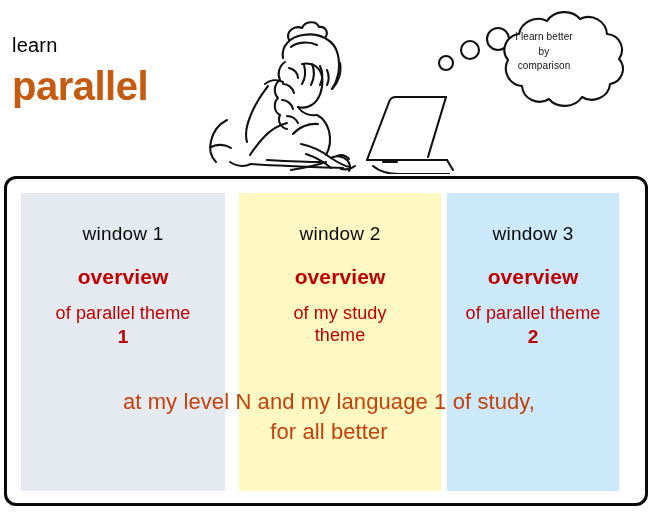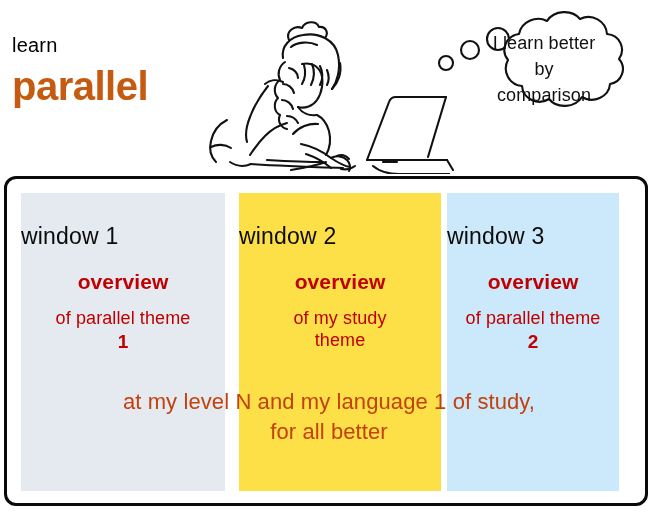--- a/index.html
+++ b/index.html
@@ -61,21 +61,21 @@
     width: 216px;
     height: 132px;
   }
   #thought-bubble svg { display: block; }
   #bubble-text {
     position: absolute;
     left: 436px;
     top: 30px;
     width: 216px;
     text-align: center;
-    font-size: 18px;
+    font-size: 10px;
     color: #101010;
     line-height: 1.45;
     letter-spacing: 0.1px;
   }
   #bubble-text .line { display: block; }
 
   
   #windows-container {
     position: absolute;
     left: 4px;
@@ -93,22 +93,22 @@
     top: 14px;
     height: 298px;
     box-sizing: border-box;
     padding-top: 30px;
   }
   #window-panel-1 { left: 14px;  width: 204px; }
   #window-panel-2 { left: 232px; width: 202px; }
   #window-panel-3 { left: 440px; width: 172px; }
 
   .window-label {
-    text-align: left;
-    font-size: 23px;
+    text-align: center;
+    font-size: 19px;
     color: #0b0b0b;
     letter-spacing: 0.2px;
     margin-bottom: 20px;
   }
   .overview-word {
     text-align: center;
     font-size: 21px;
     font-weight: bold;
     color: #c00000;
     letter-spacing: 0.1px;
@@ -241,21 +241,21 @@
 
   <div class="window-panel" id="window-panel-1" style="background: rgb(229, 234, 241);">
     <div class="window-label">window 1</div>
     <div class="overview-word">overview</div>
     <div class="overview-sub">
       <span>of parallel theme</span>
       <span class="num">1</span>
     </div>
   </div>
 
-  <div class="window-panel" id="window-panel-2" style="background: #fde047;">
+  <div class="window-panel" id="window-panel-2" style="background: #fef9c3;">
     <div class="window-label">window 2</div>
     <div class="overview-word">overview</div>
     <div class="overview-sub">
       <span>of my study</span>
       <span class="num" style="font-weight:normal;font-size:18px;">theme</span>
     </div>
   </div>
 
   <div class="window-panel" id="window-panel-3" style="background: rgb(203, 233, 250);">
     <div class="window-label">window 3</div>

